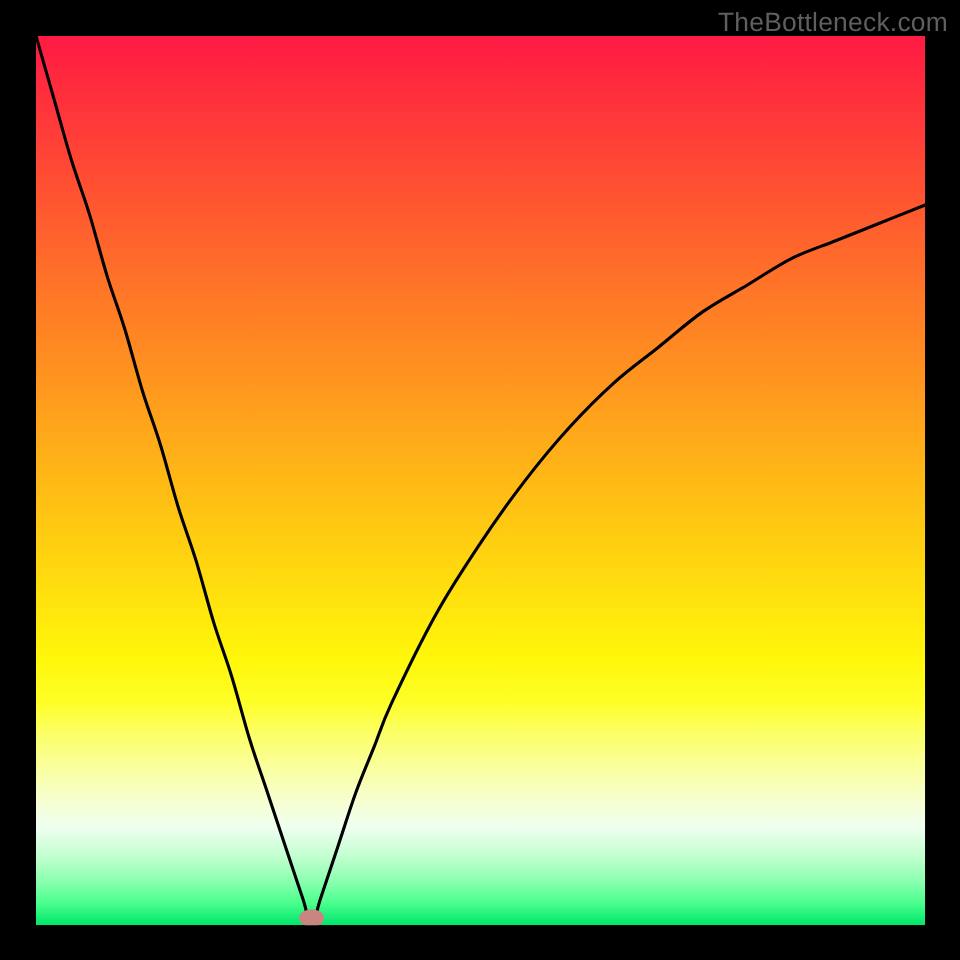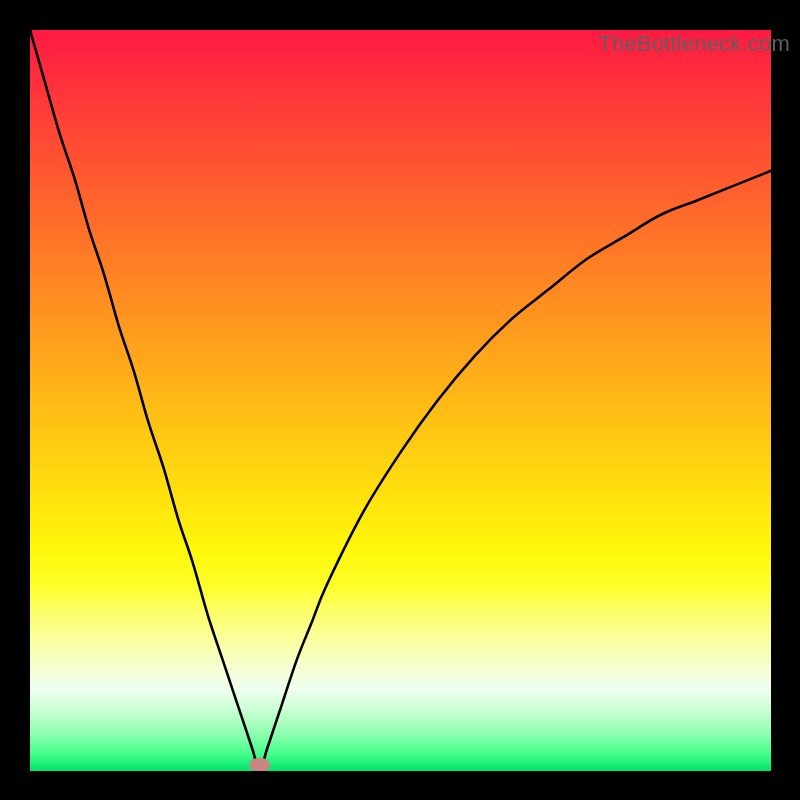--- a/index.html
+++ b/index.html
@@ -27,21 +27,20 @@
     height: 741px;
   }
   .watermark {
     position: absolute;
     top: 6px;
     right: 10px;
     color: #5f5f5f;
     font-size: 22px;
     font-weight: 500;
     letter-spacing: 0.2px;
-    margin-top: 25px;
   }
 </style>
 </head>
 <body>
 
 <div class="frame"></div>
 
 <svg class="plot-area" viewBox="0 0 741 741" preserveAspectRatio="none">
   <defs>
     <linearGradient id="bg-grad" x1="0" y1="0" x2="0" y2="1">

